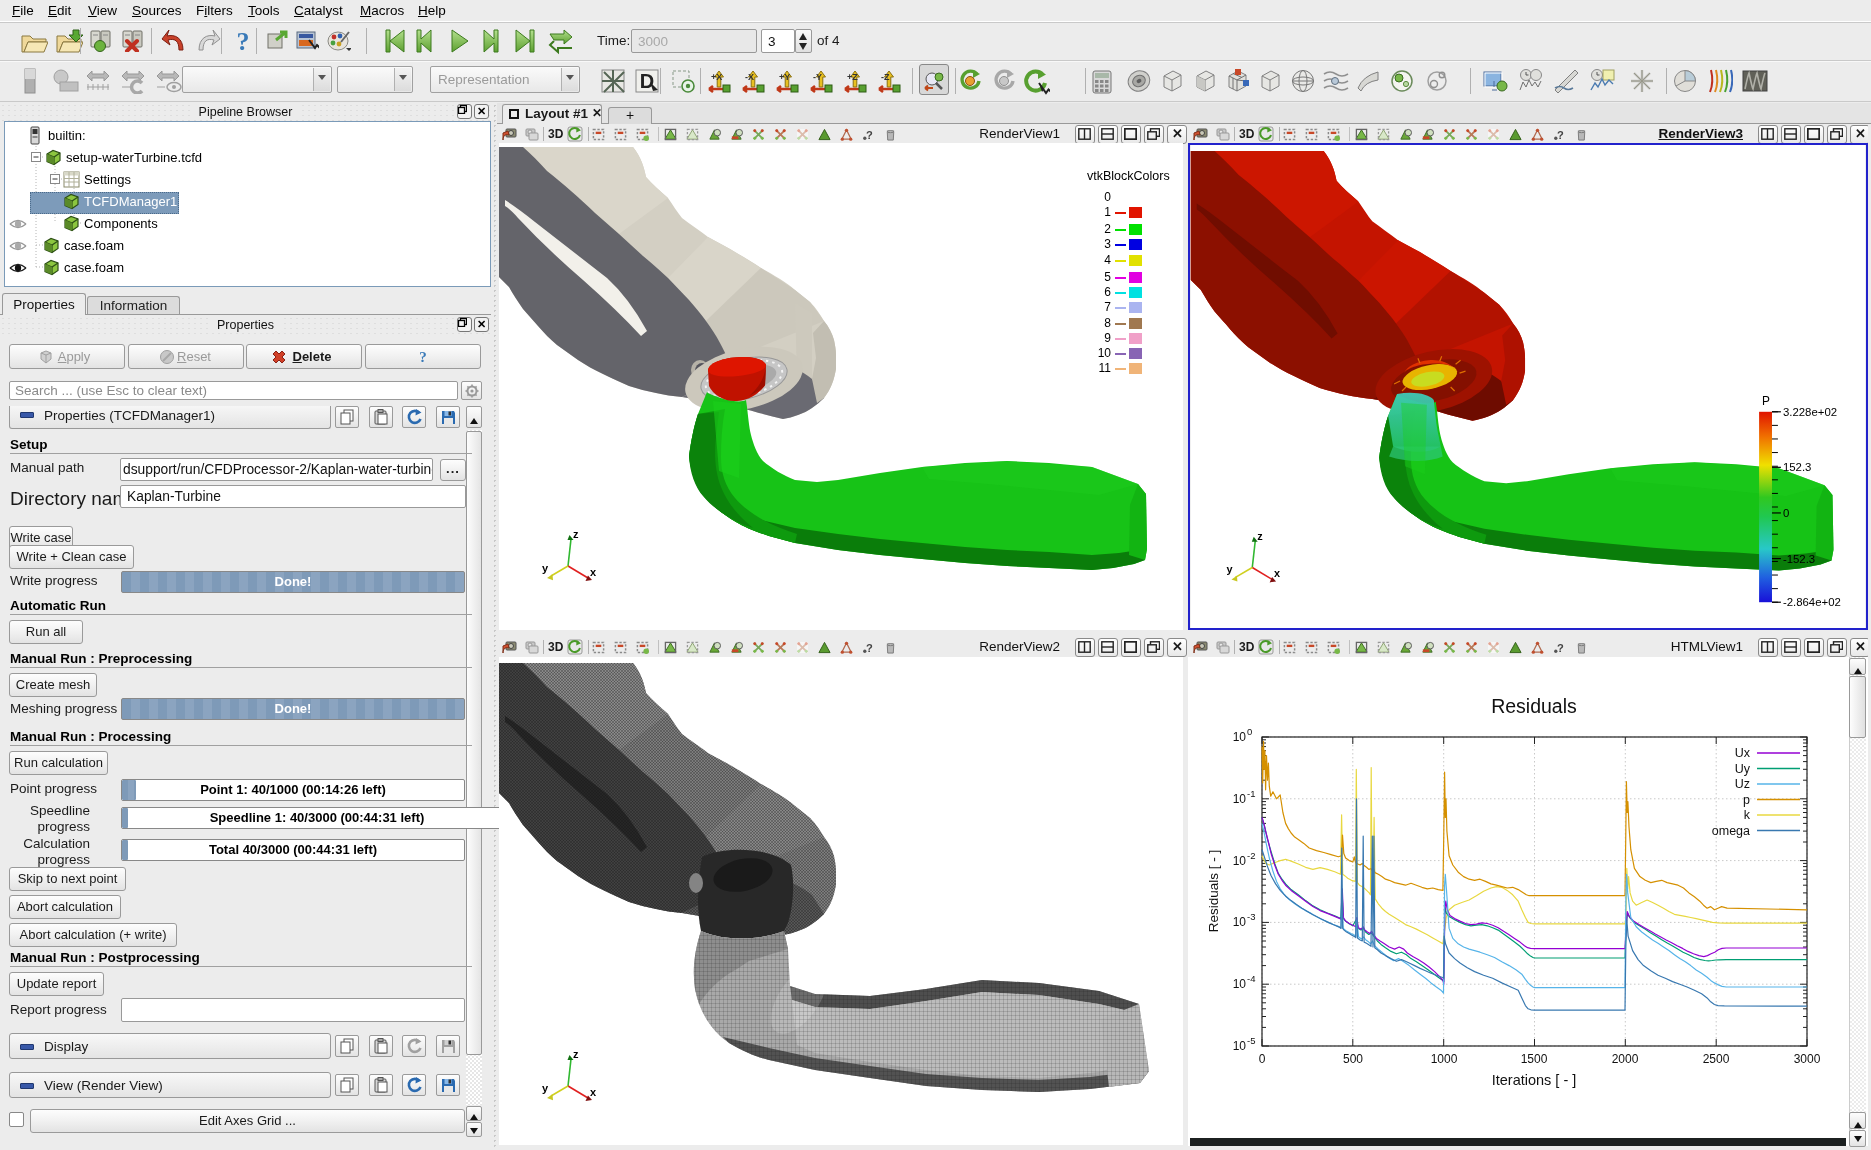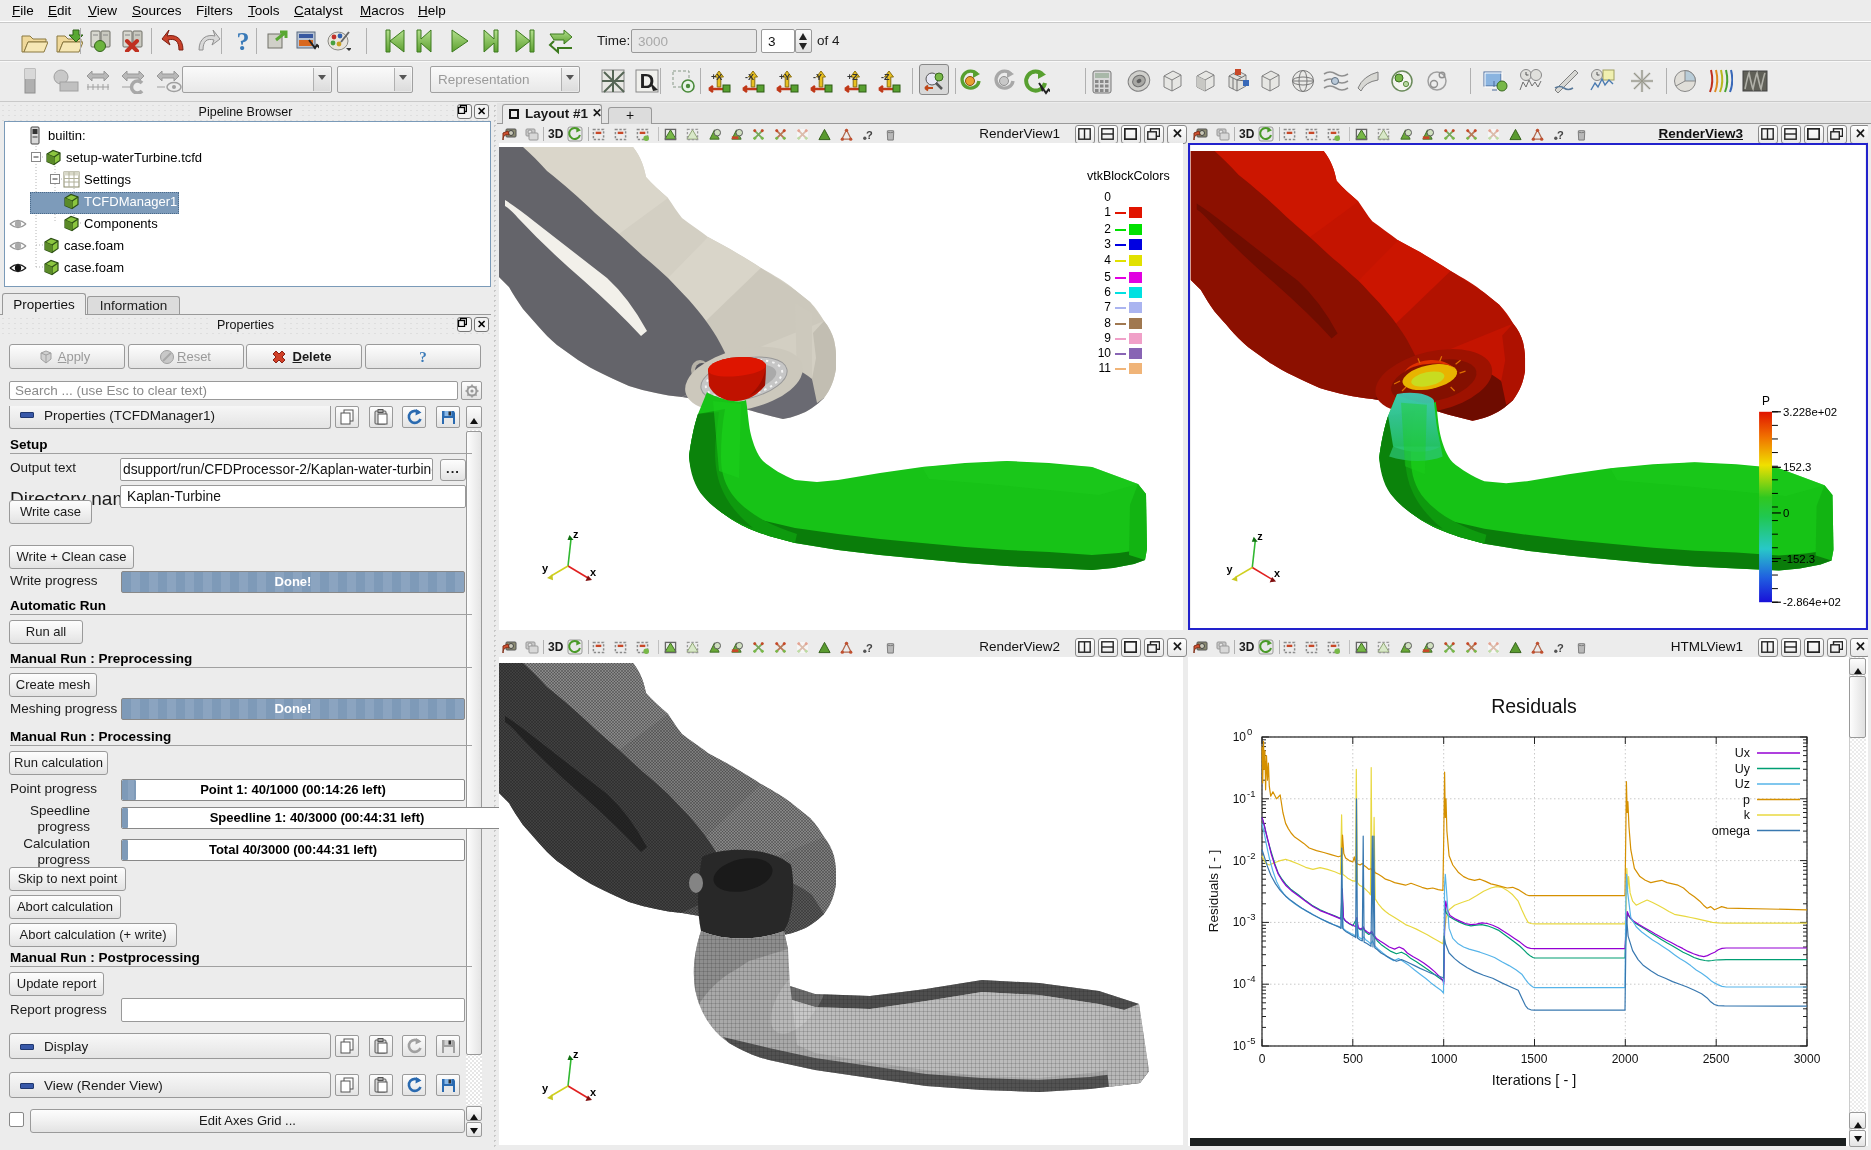--- a/index.html
+++ b/index.html
@@ -508,26 +508,26 @@
 <div class="btn sm" style="left:466px;top:406px;width:16px;height:22px"></div>
 <div class="abs" style="left:470px;top:414px;border:4px solid transparent;border-bottom:6px solid #111"></div>
 <div class="abs" style="left:466px;top:430px;width:16px;height:675px;background:repeating-conic-gradient(#ffffff 0% 25%, #e6e6e6 0% 50%) 0 0/4px 4px"></div>
 <div class="abs" style="left:466px;top:431px;width:16px;height:624px;background:linear-gradient(90deg,#fdfdfd,#e4e4e4);border:1px solid #999;border-radius:2px"></div>
 <div class="btn sm" style="left:466px;top:1106px;width:16px;height:15px"></div>
 <div class="abs" style="left:470px;top:1110px;border:4px solid transparent;border-bottom:6px solid #111"></div>
 <div class="btn sm" style="left:466px;top:1122px;width:16px;height:15px"></div>
 <div class="abs" style="left:470px;top:1128px;border:4px solid transparent;border-top:6px solid #111"></div>
 <div class="abs" style="left:492px;top:103px;width:5px;height:1047px;background-image:radial-gradient(#c8c8c8 1px, rgba(0,0,0,0) 1px);background-size:5px 5px"></div>
 <div class="hdr" style="left:10px;top:437px;width:462px;font-size:13.5px">Setup</div>
-<div class="lbl" style="left:10px;top:460px;font-size:13.5px">Output text</div>
+<div class="lbl" style="left:10px;top:460px;font-size:13.5px">Manual path</div>
 <div class="field" style="left:120px;top:458px;width:313px;height:23px;overflow:hidden"><span style="margin-left:2px;line-height:21px;font-size:13.8px;white-space:nowrap">dsupport/run/CFDProcessor-2/Kaplan-water-turbine</span></div>
 <div class="btn" style="left:440px;top:459px;width:26px;height:22px"><span style="line-height:18px;font-weight:bold;letter-spacing:1px">...</span></div>
 <div class="lbl" style="left:10px;top:488px;font-size:19px">Directory name</div>
 <div class="field" style="left:120px;top:485px;width:346px;height:23px"><span style="margin-left:6px;line-height:21px;font-size:13.8px">Kaplan-Turbine</span></div>
-<div class="btn" style="left:9px;top:500px;width:83px;height:24px"><span style="line-height:22px">Write case</span></div>
+<div class="btn" style="left:9px;top:526px;width:64px;height:24px"><span style="line-height:22px">Write case</span></div>
 <div class="btn" style="left:9px;top:545px;width:125px;height:24px"><span style="line-height:22px">Write + Clean case</span></div>
 <div class="lbl" style="left:10px;top:573px;font-size:13.5px">Write progress</div>
 <div class="prgdone" style="left:121px;top:571px;width:344px;height:22px;line-height:20px">Done!</div>
 <div class="hdr" style="left:10px;top:598px;width:462px;font-size:13.5px">Automatic Run</div>
 <div class="btn" style="left:9px;top:620px;width:74px;height:24px"><span style="line-height:22px">Run all</span></div>
 <div class="hdr" style="left:10px;top:651px;width:462px;font-size:13.5px">Manual Run : Preprocessing</div>
 <div class="btn" style="left:9px;top:673px;width:88px;height:24px"><span style="line-height:22px">Create mesh</span></div>
 <div class="lbl" style="left:10px;top:701px;font-size:13.5px">Meshing progress</div>
 <div class="prgdone" style="left:121px;top:698px;width:344px;height:22px;line-height:20px">Done!</div>
 <div class="hdr" style="left:10px;top:729px;width:462px;font-size:13.5px">Manual Run : Processing</div>

